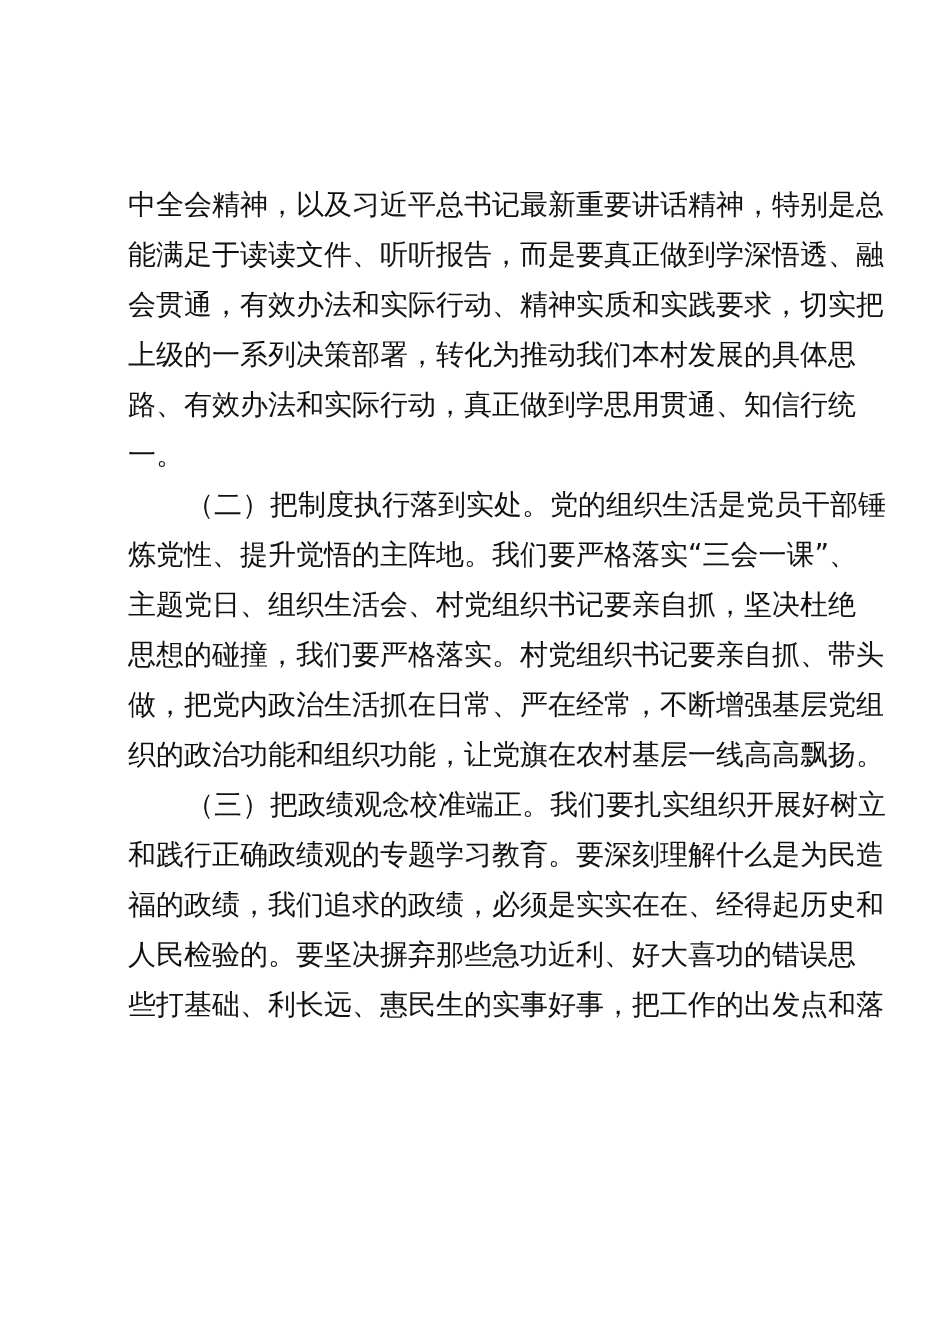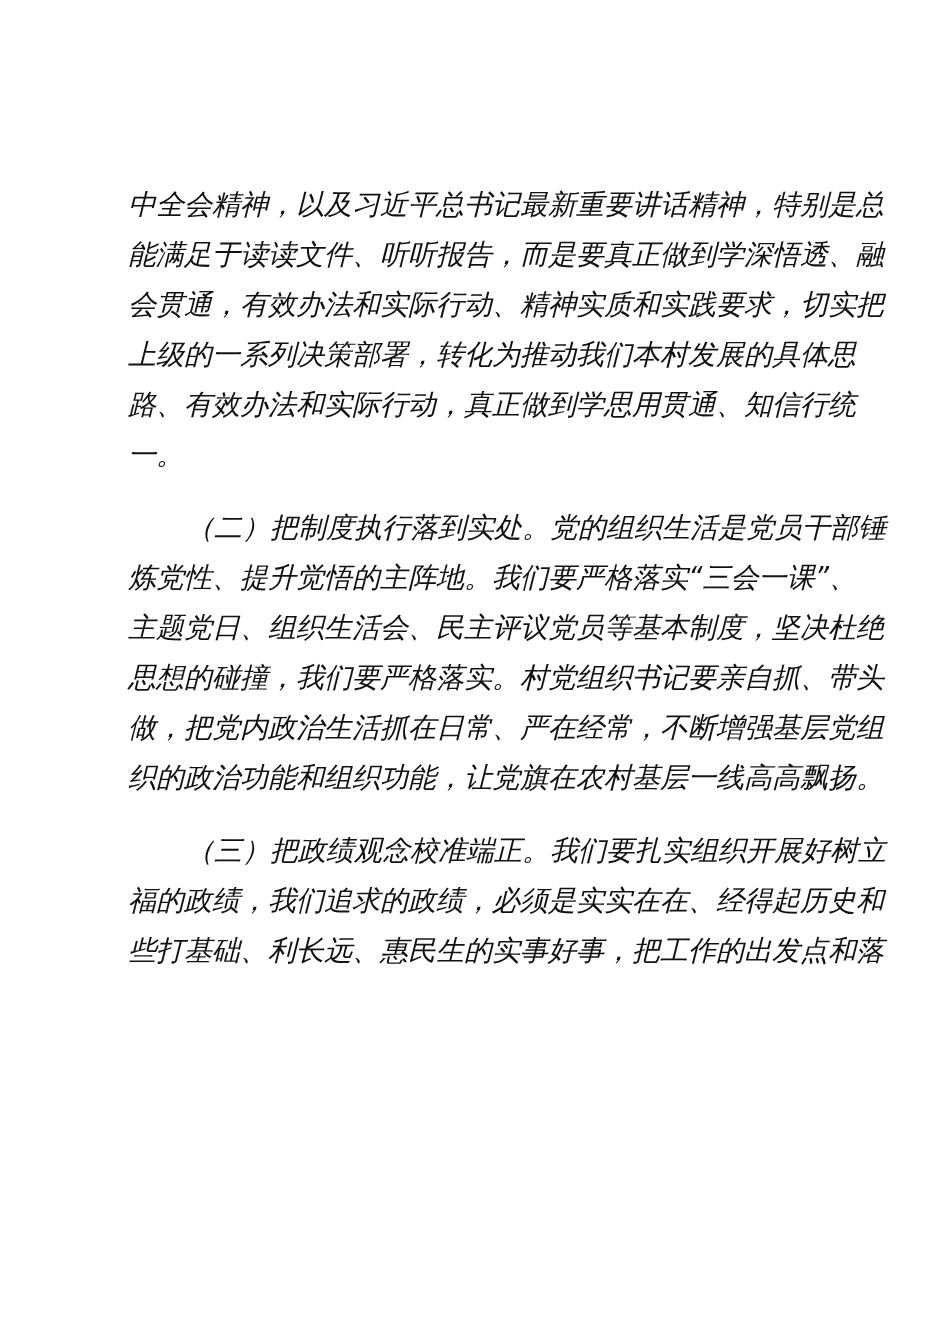--- a/index.html
+++ b/index.html
@@ -23,50 +23,50 @@
   }
   .line {
     height: 50px;
     line-height: 50px;
     font-size: 28px;
     white-space: nowrap;
     text-align: justify;
     text-align-last: justify;
     letter-spacing: 0;
     overflow: visible;
-    font-style: italic;
   }
   .line.last {
     text-align-last: left;
   }
   .line.indent {
     padding-left: 58px;
-    margin-top: 23px;
   }
 </style>
 </head>
 <body>
 
 <div class="page">
   <div>
     <div class="line">中全会精神，以及习近平总书记最新重要讲话精神，特别是总</div>
     <div class="line">能满足于读读文件、听听报告，而是要真正做到学深悟透、融</div>
     <div class="line">会贯通，有效办法和实际行动、精神实质和实践要求，切实把</div>
     <div class="line">上级的一系列决策部署，转化为推动我们本村发展的具体思</div>
     <div class="line">路、有效办法和实际行动，真正做到学思用贯通、知信行统</div>
     <div class="line last">一。</div>
   </div>
 
   <div>
     <div class="line indent">（二）把制度执行落到实处。党的组织生活是党员干部锤</div>
     <div class="line">炼党性、提升觉悟的主阵地。我们要严格落实“三会一课”、</div>
-    <div class="line">主题党日、组织生活会、民主评议党员等基本制度，坚决杜绝</div>
+    <div class="line">主题党日、组织生活会、村党组织书记要亲自抓，坚决杜绝</div>
     <div class="line">思想的碰撞，我们要严格落实。村党组织书记要亲自抓、带头</div>
     <div class="line">做，把党内政治生活抓在日常、严在经常，不断增强基层党组</div>
     <div class="line last">织的政治功能和组织功能，让党旗在农村基层一线高高飘扬。</div>
   </div>
 
   <div>
     <div class="line indent">（三）把政绩观念校准端正。我们要扎实组织开展好树立</div>
+    <div class="line">和践行正确政绩观的专题学习教育。要深刻理解什么是为民造</div>
     <div class="line">福的政绩，我们追求的政绩，必须是实实在在、经得起历史和</div>
+    <div class="line">人民检验的。要坚决摒弃那些急功近利、好大喜功的错误思</div>
     <div class="line">些打基础、利长远、惠民生的实事好事，把工作的出发点和落</div>
   </div>
 </div>
 
 </body></html>

